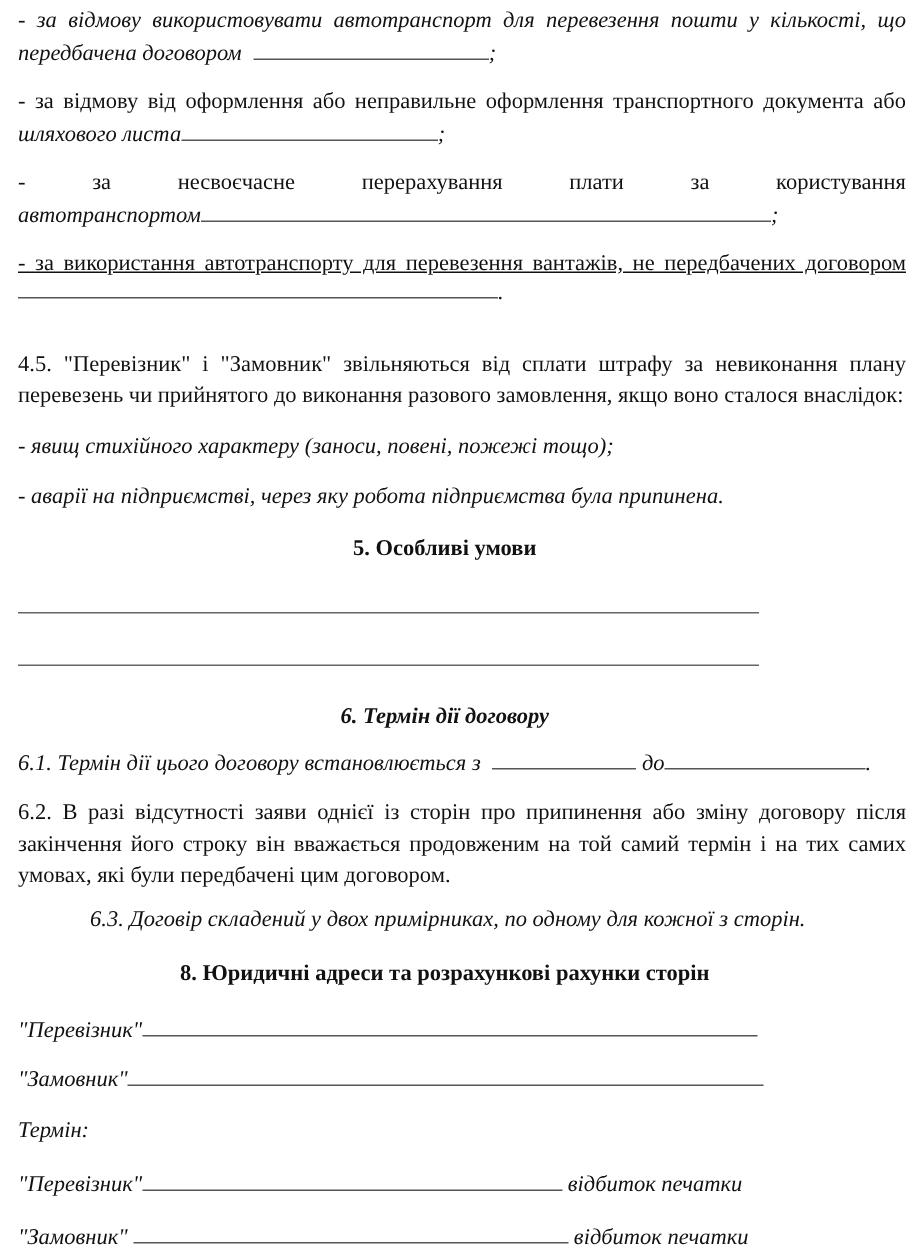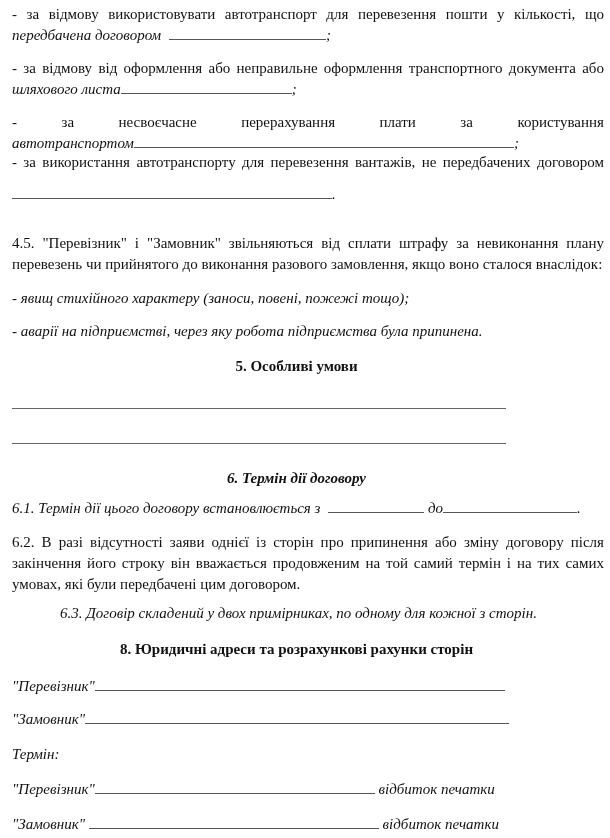--- a/index.html
+++ b/index.html
@@ -11,21 +11,21 @@
   .just { text-align: justify; text-align-last: left; }
   .justall { text-align: justify; text-align-last: justify; }
   .line { display: inline-block; border-bottom: 1px solid #555; height: 14px; vertical-align: baseline; }
   .rule { position: absolute; left: 12px; height: 0; border-top: 1px solid #666; }
   .hd { position: absolute; left: 0; width: 593px; text-align: center; font-weight: bold; font-size: 15px; line-height: 20px; }
   .row { position: absolute; left: 12px; line-height: 20px; white-space: nowrap; font-style: italic; }
 </style>
 </head>
 <body>
 
-<div class="blk justall" style="top:4px;">- за відмову використовувати автотранспорт для перевезення пошти у кількості, що</div>
+<div class="blk justall" style="top:4px;font-style:italic;">- за відмову використовувати автотранспорт для перевезення пошти у кількості, що</div>
 <div class="row" style="top:25px;">
   <span>передбачена договором</span>
   <span class="line" style="width:157px;margin-left:4px;"></span><span>;</span>
 </div>
 
 <div class="blk justall" style="top:58px;">- за відмову від оформлення або неправильне оформлення транспортного документа або</div>
 <div class="row" style="top:79px;">
   <span>шляхового листа</span><span class="line" style="width:171px;"></span><span>;</span>
 </div>
 
@@ -35,21 +35,21 @@
   <span>несвоєчасне</span>
   <span>перерахування</span>
   <span>плати</span>
   <span>за</span>
   <span>користування</span>
 </div>
 <div class="row" style="top:133px;">
   <span>автотранспортом</span><span class="line" style="width:380px;"></span><span>;</span>
 </div>
 
-<div class="blk justall" style="top:152px;">- за використання автотранспорту для перевезення вантажів, не передбачених договором</div>
+<div class="blk justall" style="top:166px;text-decoration:underline;">- за використання автотранспорту для перевезення вантажів, не передбачених договором</div>
 <div class="row" style="top:184px;">
   <span class="line" style="width:320px;"></span><span>.</span>
 </div>
 
 <div class="blk just" style="top:233px;">4.5. "Перевізник" і "Замовник" звільняються від сплати штрафу за невиконання плану перевезень чи прийнятого до виконання разового замовлення, якщо воно сталося внаслідок:</div>
 <div class="row" style="top:288px;">- явищ стихійного характеру (заноси, повені, пожежі тощо);</div>
 <div class="row" style="top:321px;">- аварії на підприємстві, через яку робота підприємства була припинена.</div>
 
 <div class="hd" style="top:356px;">5. Особливі умови</div>
 <div class="rule" style="top:408px; width:494px;"></div>

